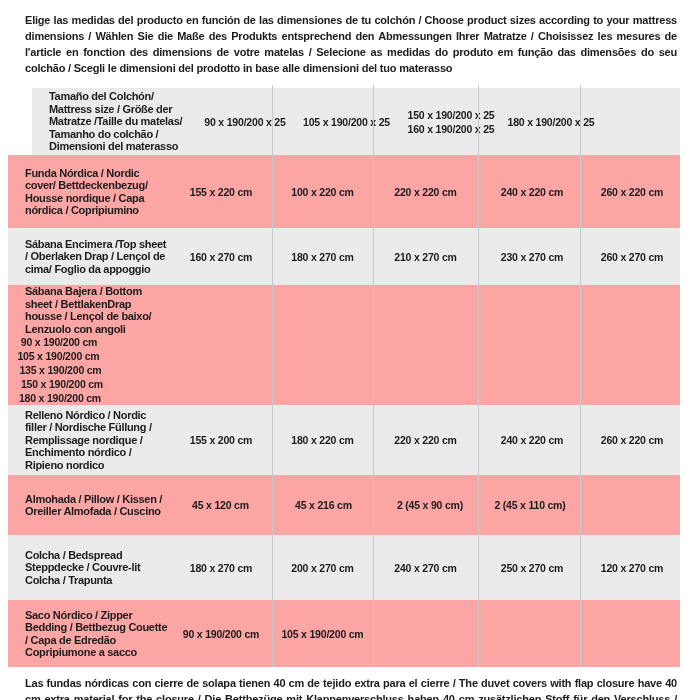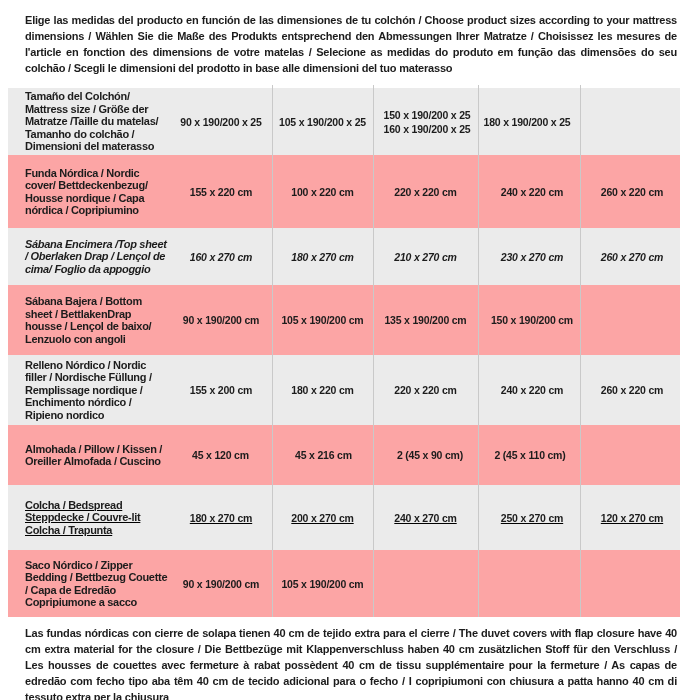--- a/index.html
+++ b/index.html
@@ -99,21 +99,21 @@
 <div class="page">
 
   <div class="intro-text">Elige las medidas del producto en función de las dimensiones de tu colchón / Choose product sizes according to your mattress dimensions / Wählen Sie die Maße des Produkts entsprechend den Abmessungen Ihrer Matratze / Choisissez les mesures de l'article en fonction des dimensions de votre matelas / Selecione as medidas do produto em função das dimensões do seu colchão / Scegli le dimensioni del prodotto in base alle dimensioni del tuo materasso</div>
 
   <div class="size-table">
     <div class="col-divider" style="left:264px"></div>
     <div class="col-divider" style="left:365px"></div>
     <div class="col-divider" style="left:470px"></div>
     <div class="col-divider" style="left:572px"></div>
 
-  <div class="row stripe" style="min-height: 67px;">
+  <div class="row stripe" style="min-height: 67px; margin-left: 24px;">
         <div class="cell-label">Tamaño del Colchón/ Mattress size / Größe der Matratze /Taille du matelas/ Tamanho do colchão / Dimensioni del materasso</div>
         <div class="cell-val c1">
           <div>90 x 190/200 x 25</div>
         </div>
         <div class="cell-val c2">
           <div>105 x 190/200 x 25</div>
         </div>
         <div class="cell-val c4">
           <div>150 x 190/200 x 25</div>
           <div>160 x 190/200 x 25</div>
@@ -133,51 +133,54 @@
         <div class="cell-val c3">
           <div>220 x 220 cm</div>
         </div>
         <div class="cell-val c4">
           <div>240 x 220 cm</div>
         </div>
         <div class="cell-val c5">
           <div>260 x 220 cm</div>
         </div>
       </div>
-      <div class="row stripe" style="min-height: 57px; font-style: italic;">
+      <div class="row stripe" style="min-height: 57px;">
         <div class="cell-label">Sábana Encimera /Top sheet / Oberlaken Drap / Lençol de cima/ Foglio da appoggio</div>
         <div class="cell-val c1">
           <div>160 x 270 cm</div>
         </div>
         <div class="cell-val c2">
           <div>180 x 270 cm</div>
         </div>
         <div class="cell-val c3">
           <div>210 x 270 cm</div>
         </div>
         <div class="cell-val c4">
           <div>230 x 270 cm</div>
         </div>
         <div class="cell-val c5">
           <div>260 x 270 cm</div>
         </div>
       </div>
-      <div class="row plain" style="min-height: 70px;">
+      <div class="row plain" style="min-height: 70px; flex-direction: column;">
         <div class="cell-label">Sábana Bajera / Bottom sheet / BettlakenDrap housse / Lençol de baixo/ Lenzuolo con angoli</div>
         <div class="cell-val c1">
           <div>90 x 190/200 cm</div>
         </div>
         <div class="cell-val c2">
           <div>105 x 190/200 cm</div>
         </div>
         <div class="cell-val c3">
           <div>135 x 190/200 cm</div>
         </div>
         <div class="cell-val c4">
           <div>150 x 190/200 cm</div>
+        </div>
+        <div class="cell-val c5">
+          <div>180 x 190/200 cm</div>
         </div>
       </div>
       <div class="row stripe" style="min-height: 70px;">
         <div class="cell-label">Relleno Nórdico / Nordic filler / Nordische Füllung / Remplissage nordique / Enchimento nórdico / Ripieno nordico</div>
         <div class="cell-val c1">
           <div>155 x 200 cm</div>
         </div>
         <div class="cell-val c2">
           <div>180 x 220 cm</div>
         </div>
@@ -199,21 +202,21 @@
         <div class="cell-val c3">
           <div>45 x 216 cm</div>
         </div>
         <div class="cell-val c4">
           <div>2 (45 x 90 cm)</div>
         </div>
         <div class="cell-val c5">
           <div>2 (45 x 110 cm)</div>
         </div>
       </div>
-      <div class="row stripe" style="min-height: 65px; text-decoration: underline;">
+      <div class="row stripe" style="min-height: 65px;">
         <div class="cell-label">Colcha / Bedspread Steppdecke / Couvre-lit Colcha / Trapunta</div>
         <div class="cell-val c1">
           <div>180 x 270 cm</div>
         </div>
         <div class="cell-val c2">
           <div>200 x 270 cm</div>
         </div>
         <div class="cell-val c3">
           <div>240 x 270 cm</div>
         </div>

